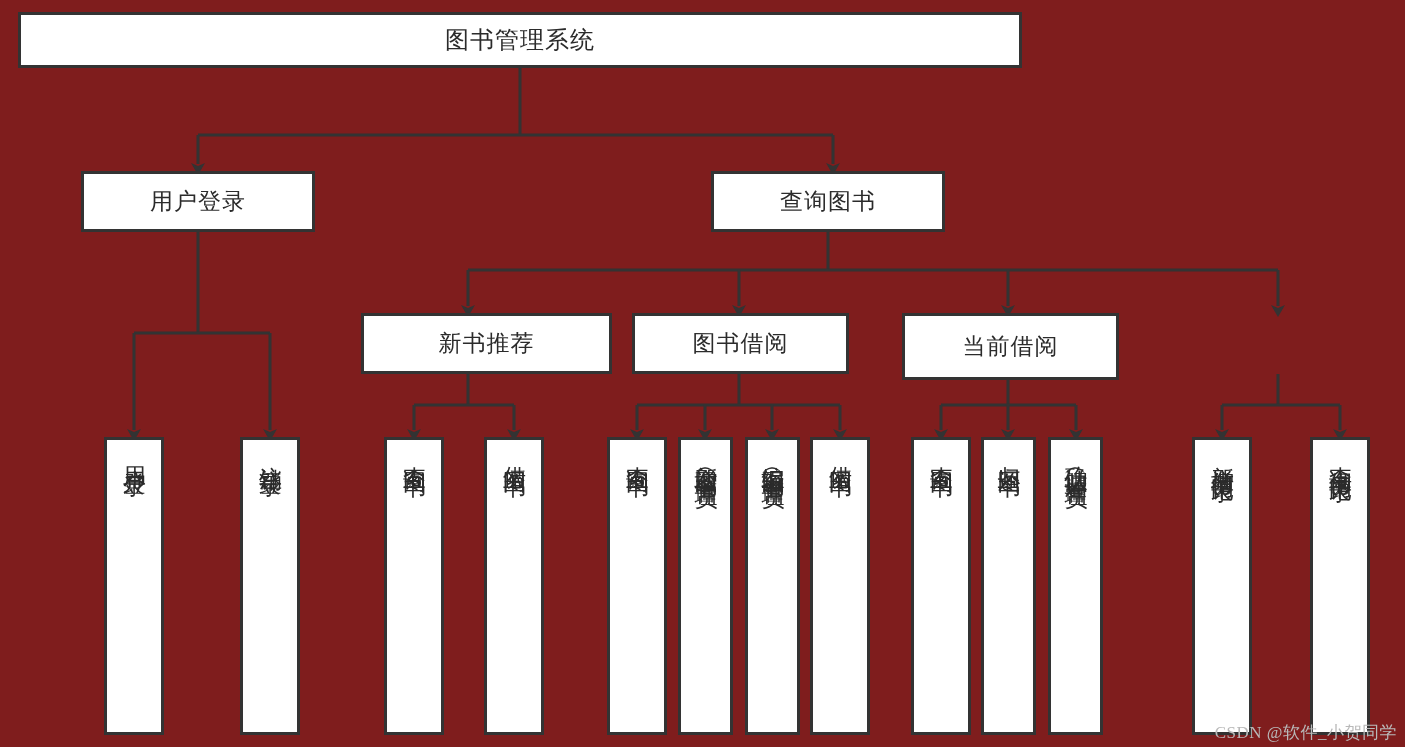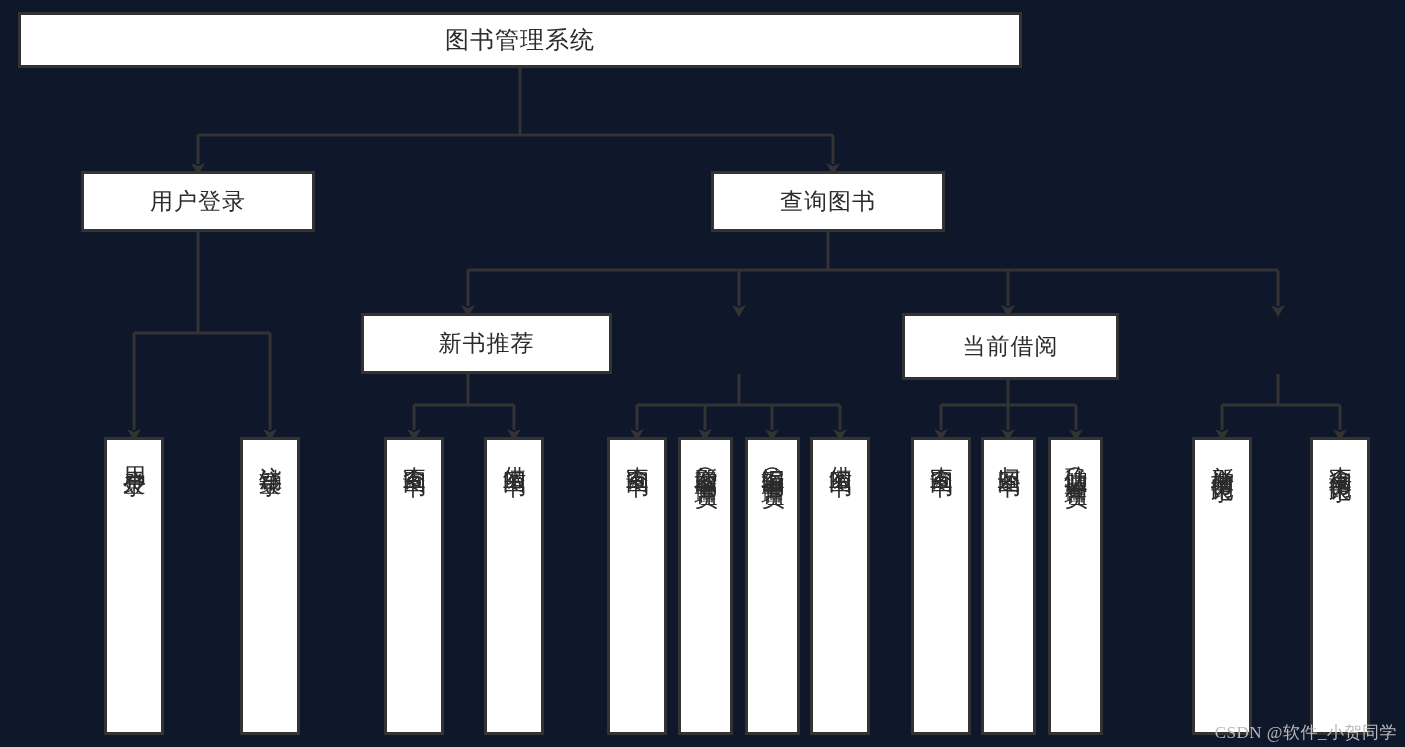--- a/index.html
+++ b/index.html
@@ -3,21 +3,21 @@
 <meta charset="utf-8">
 <title>图书管理系统</title>
 <style>
   html,body{margin:0;padding:0;}
   body{
     width:1405px;height:747px;
     background:#ffffff;
     font-family:"DejaVu Sans","Liberation Sans",sans-serif;
     overflow:hidden;
   }
-  #canvas{position:relative;width:1405px;height:747px;background:#0f172a;}
+  #canvas{position:relative;width:1405px;height:747px;background:#7f1d1d;}
   svg.edges{position:absolute;left:0;top:0;width:1405px;height:747px;pointer-events:none;}
 
   .node{
     position:absolute;
     box-sizing:border-box;
     background:#ffffff;
     border:3px solid #333333;
     display:flex;
     align-items:center;
     justify-content:center;
@@ -124,20 +124,23 @@
   </div>
 
   <div class="node h" style="left:711px;top:171px;width:234px;height:61px;">
     <span class="lbl">查询图书</span>
   </div>
 
   <div class="node h" style="left:361px;top:313px;width:251px;height:61px;text-align:center;">
     <span class="lbl">新书推荐</span>
   </div>
 
+  <div class="node h" style="left:632px;top:313px;width:217px;height:61px;">
+    <span class="lbl">图书借阅</span>
+  </div>
 
   <div class="node h" style="left:902px;top:313px;width:217px;height:67px;">
     <span class="lbl">当前借阅</span>
   </div>
 
 
   <div class="node v" style="left:104px;top:437px;width:60px;height:298px;">
     <span class="lbl">用户登录</span>
   </div>
 

